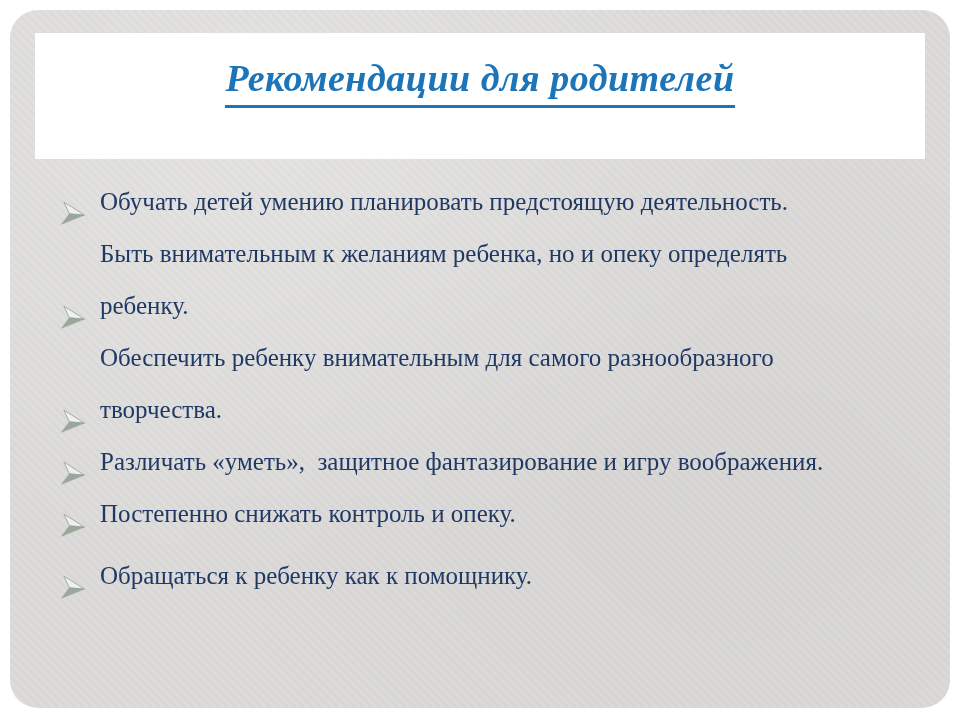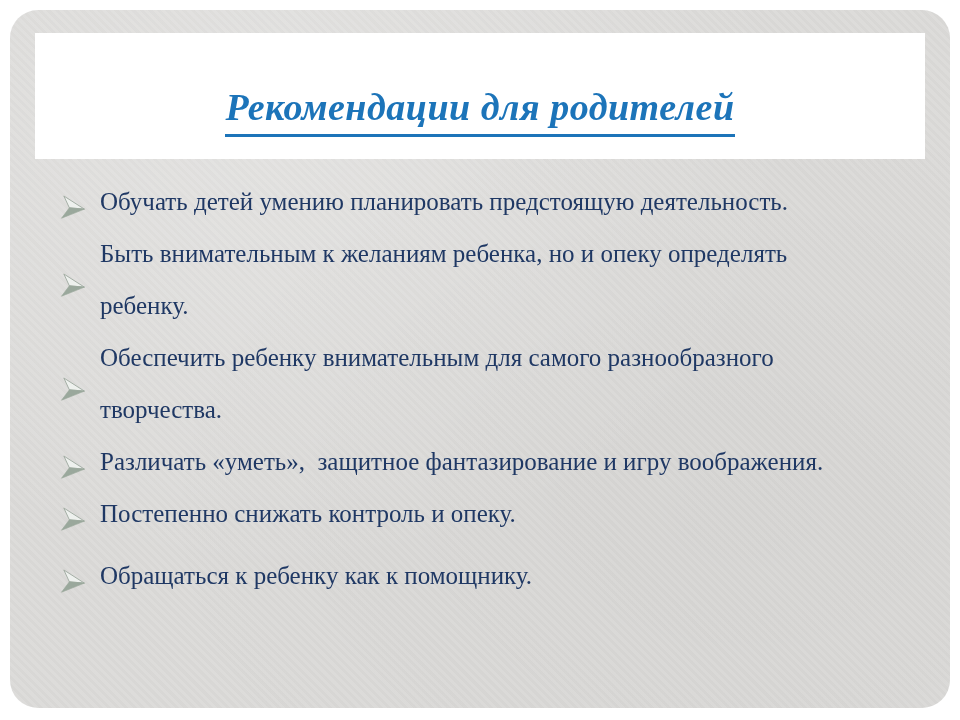--- a/index.html
+++ b/index.html
@@ -26,40 +26,40 @@
     background-color:var(--bg-gray);
     background-image:
       radial-gradient(ellipse at 28% 18%, rgba(255,255,255,0.22), transparent 55%),
       radial-gradient(ellipse at 78% 72%, rgba(0,0,0,0.025), transparent 60%),
       repeating-linear-gradient(45deg, rgba(255,255,255,0.05) 0 3px, rgba(0,0,0,0.012) 3px 6px);
     border-radius:28px;
   }
   .title-box{
     position:absolute;left:35px;top:33px;width:890px;height:126px;
     background:var(--page-white);
-    display:flex;justify-content:center;align-items:center;
+    display:flex;justify-content:center;align-items:flex-start;
     padding-top:24px;box-sizing:border-box;
   }
   .title{
     margin:0;
     font-size:38px;line-height:1.15;
     font-weight:bold;font-style:italic;
     color:var(--title-blue);
     letter-spacing:0.5px;
   }
   .title .title-text{
     border-bottom:3px solid var(--title-blue);
     padding-bottom:6px;
   }
   .bullets{
     position:absolute;left:60px;top:176px;width:865px;
     margin:0;padding:0;list-style:none;
   }
   .bullet-item{
-    display:flex;align-items:center;margin:0;
+    display:flex;align-items:flex-end;margin:0;
   }
   .bullet-item:last-child{margin-top:10px;}
   .bullet-icon{
     flex:none;width:40px;padding-top:12px;box-sizing:border-box;
   }
   .bullet-icon svg{display:block;transform:rotate(6deg);}
   .bullet-text{
     flex:1;min-width:0;
     font-size:25px;color:var(--body-navy);
   }

